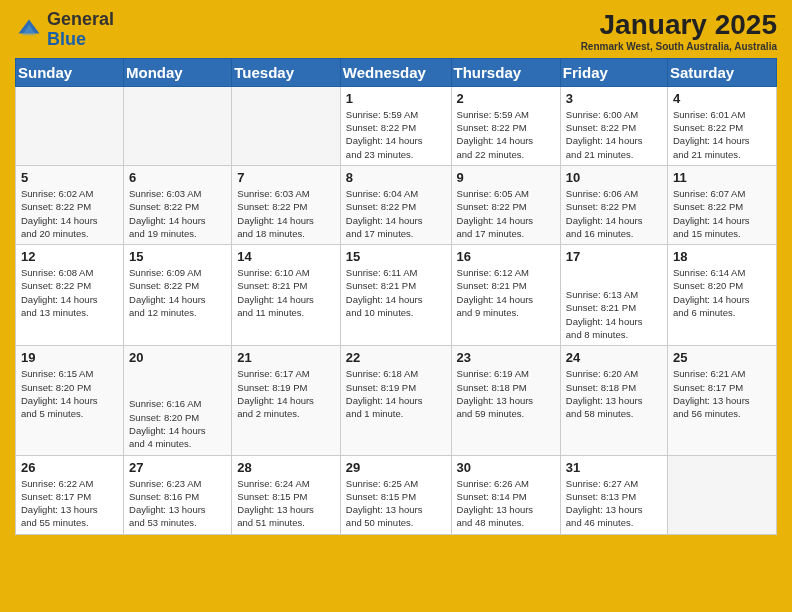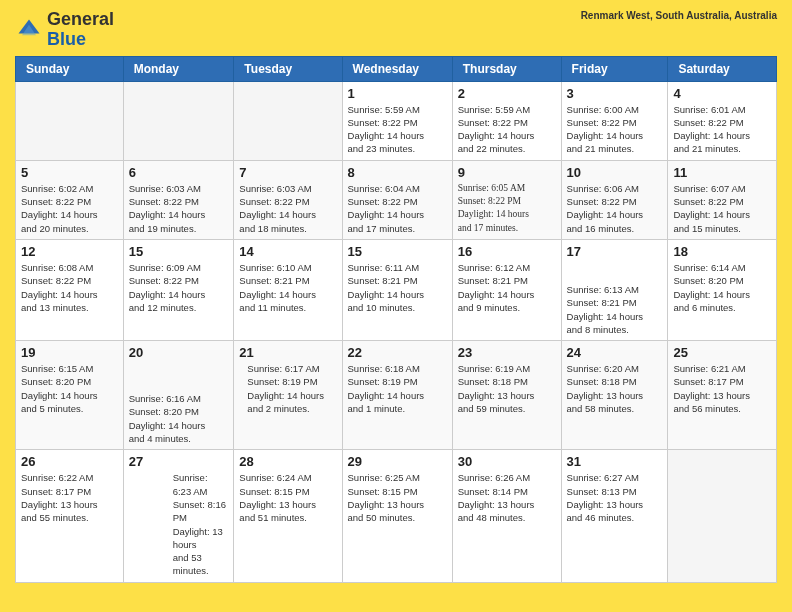--- a/index.html
+++ b/index.html
@@ -7,21 +7,21 @@
       font-family: Arial, sans-serif;
       background: #fff;
       width: 792px;
       height: 612px;
       overflow: hidden;
     }
     .page {
       width: 792px;
       height: 612px;
       padding: 10px 15px 10px 15px;
-      background: #fde047;
+      background: #eab308;
     }
     .header {
       display: flex;
       align-items: flex-start;
       justify-content: space-between;
       margin-bottom: 6px;
     }
     .logo {
       display: flex;
       align-items: center;
@@ -53,24 +53,24 @@
       color: #333;
     }
     .calendar {
       width: 100%;
       border-collapse: collapse;
       border: 1px solid #ccc;
     }
     .calendar th {
       background: #2e6db4;
       color: #fff;
-      font-size: 12px;
+      font-size: 15px;
       font-weight: bold;
       text-align: left;
-      padding: 5px 10px;
+      padding: 5px 2px;
       border: 1px solid #2060a0;
     }
     .calendar td {
       border: 1px solid #ccc;
       vertical-align: top;
       padding: 4px 5px;
       width: 113px;
       height: 78px;
       background: #fff;
     }
@@ -104,20 +104,21 @@
       <svg class="logo-icon" viewBox="0 0 32 32">
         <polygon points="16,4 28,20 4,20" fill="#2e6db4"></polygon>
         <polygon points="16,10 24,22 8,22" fill="#5a9fd4" opacity="0.5"></polygon>
       </svg>
       <div class="logo-text">
         <span class="logo-general">General</span><br>
         <span class="logo-blue">Blue</span>
       </div>
     </div>
     <div class="title-block">
+      <h1>January 2025</h1>
       <h2>Renmark West, South Australia, Australia</h2>
     </div>
   </div>
 
   <table class="calendar">
     <thead>
       <tr>
         <th>Sunday</th>
         <th>Monday</th>
         <th>Tuesday</th>
@@ -185,21 +186,21 @@
           </td>
           <td>
             <div class="day-num">8</div>
             <div class="day-info" style="white-space: pre-line;">Sunrise: 6:04 AM
 Sunset: 8:22 PM
 Daylight: 14 hours
 and 17 minutes.</div>
           </td>
           <td>
             <div class="day-num">9</div>
-            <div class="day-info" style="white-space: pre-line; font-family: Liberation Serif, serif;">Sunrise: 6:05 AM
+            <div class="day-info" style="white-space: pre-line;">Sunrise: 6:05 AM
 Sunset: 8:22 PM
 Daylight: 14 hours
 and 17 minutes.</div>
           </td>
           <td>
             <div class="day-num">10</div>
             <div class="day-info" style="white-space: pre-line;">Sunrise: 6:06 AM
 Sunset: 8:22 PM
 Daylight: 14 hours
 and 16 minutes.</div>
@@ -273,21 +274,21 @@
           </td>
           <td>
             <div class="day-num">20</div>
             <div class="day-info" style="white-space: pre-line; margin-top: 32px;">Sunrise: 6:16 AM
 Sunset: 8:20 PM
 Daylight: 14 hours
 and 4 minutes.</div>
           </td>
           <td>
             <div class="day-num">21</div>
-            <div class="day-info" style="white-space: pre-line; margin-left: 8px;">Sunrise: 6:17 AM
+            <div class="day-info" style="white-space: pre-line;">Sunrise: 6:17 AM
 Sunset: 8:19 PM
 Daylight: 14 hours
 and 2 minutes.</div>
           </td>
           <td>
             <div class="day-num">22</div>
             <div class="day-info" style="white-space: pre-line;">Sunrise: 6:18 AM
 Sunset: 8:19 PM
 Daylight: 14 hours
 and 1 minute.</div>
@@ -317,21 +318,21 @@
         <tr>
           <td>
             <div class="day-num">26</div>
             <div class="day-info" style="white-space: pre-line;">Sunrise: 6:22 AM
 Sunset: 8:17 PM
 Daylight: 13 hours
 and 55 minutes.</div>
           </td>
           <td>
             <div class="day-num">27</div>
-            <div class="day-info" style="white-space: pre-line; margin-left: 44px;">Sunrise: 6:23 AM
+            <div class="day-info" style="white-space: pre-line;">Sunrise: 6:23 AM
 Sunset: 8:16 PM
 Daylight: 13 hours
 and 53 minutes.</div>
           </td>
           <td>
             <div class="day-num">28</div>
             <div class="day-info" style="white-space: pre-line;">Sunrise: 6:24 AM
 Sunset: 8:15 PM
 Daylight: 13 hours
 and 51 minutes.</div>

